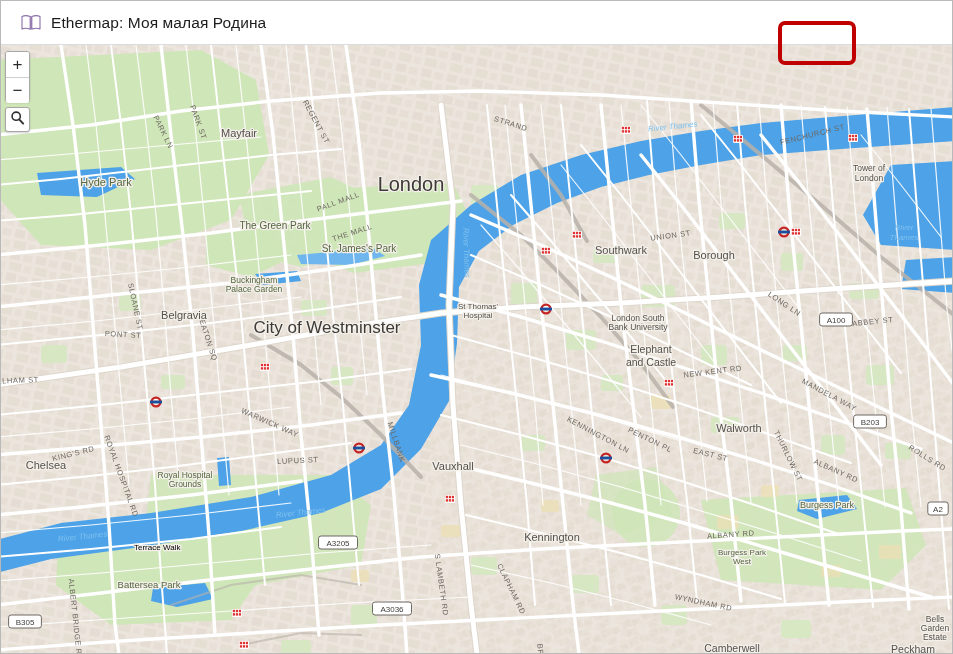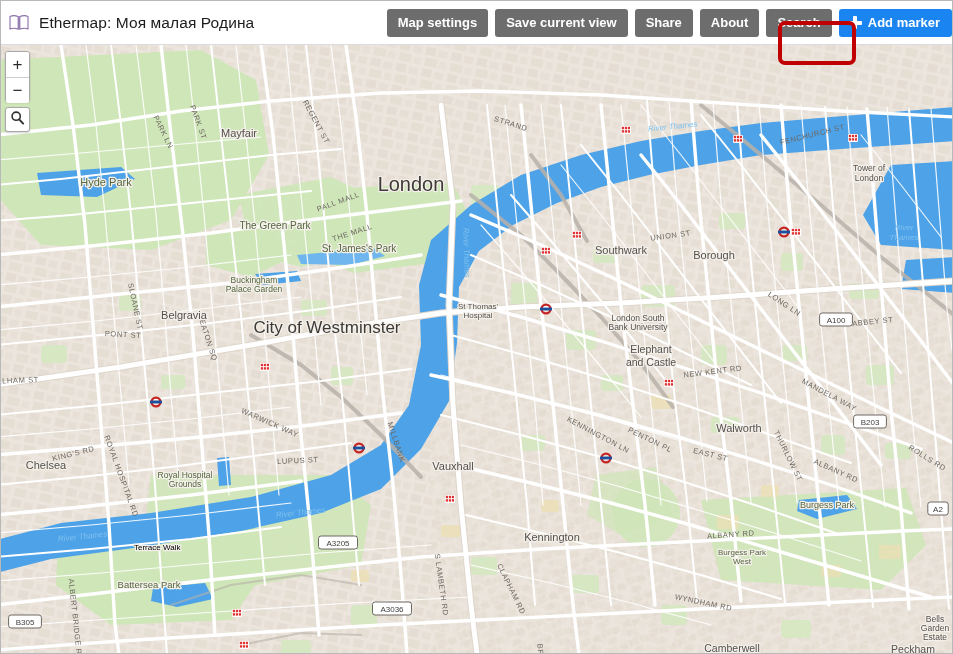--- a/index.html
+++ b/index.html
@@ -30,21 +30,21 @@
     background: #ffffff;
     border-bottom: 1px solid #dcdcdc;
     box-sizing: border-box;
     display: flex;
     align-items: center;
     z-index: 40;
   }
   #brand {
     display: flex;
     align-items: center;
-    padding-left: 8px;
+    padding-left: 20px;
     gap: 10px;
     flex: 0 0 auto;
   }
   #brand .map-icon {
     width: 20px; height: 17px;
     display: block;
   }
   #brand-title {
     font-size: 15.5px;
     color: #1c1c1c;
@@ -190,31 +190,20 @@
       <span class="map-icon">
         <svg width="20" height="17" viewBox="0 0 20 17">
           <path d="M1 2.4 C3.6 1.2 6 1.2 9.2 2.6 L9.2 15.2 C6 13.8 3.6 13.8 1 15.0 Z" fill="#ffffff" stroke="#8a6fa8" stroke-width="1.1" stroke-linejoin="round"></path>
           <path d="M19 2.4 C16.4 1.2 14 1.2 10.8 2.6 L10.8 15.2 C14 13.8 16.4 13.8 19 15.0 Z" fill="#ffffff" stroke="#8a6fa8" stroke-width="1.1" stroke-linejoin="round"></path>
           <line x1="10" y1="2.6" x2="10" y2="15.2" stroke="#8a6fa8" stroke-width="1.1"></line>
         </svg>
       </span>
       <span id="brand-title">Ethermap: Моя малая Родина</span>
     </div>
 
-    <div id="toolbar">
-      <button class="tb-btn">Map settings</button>
-      <button class="tb-btn">Save current view</button>
-      <button class="tb-btn">Share</button>
-      <button class="tb-btn">About</button>
-      <button class="tb-btn">Search</button>
-      <button class="tb-btn primary">
-        <span class="plus-icon"></span>
-        <span>Add marker</span>
-      </button>
-    </div>
   </div>
 
   <div id="search-highlight"></div>
 
   <div id="map">
 
     <svg id="map-canvas" viewBox="0 0 953 609" preserveAspectRatio="none">
       <defs>
         <style>
           .lbl   { font-family: "Liberation Sans", sans-serif; fill:#5e5852; }

